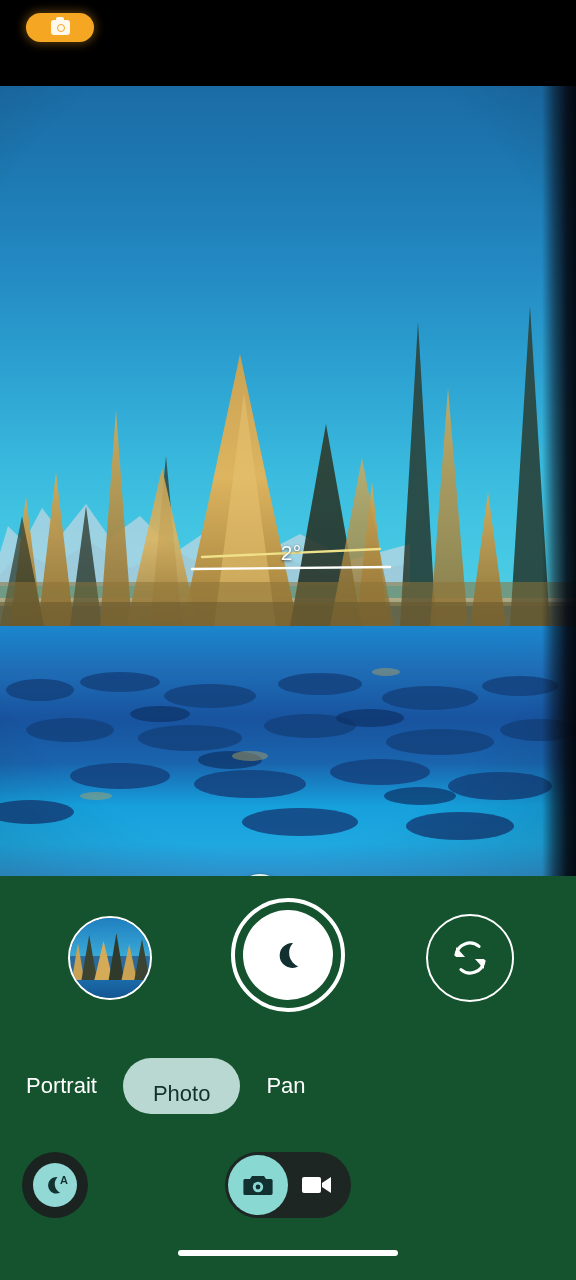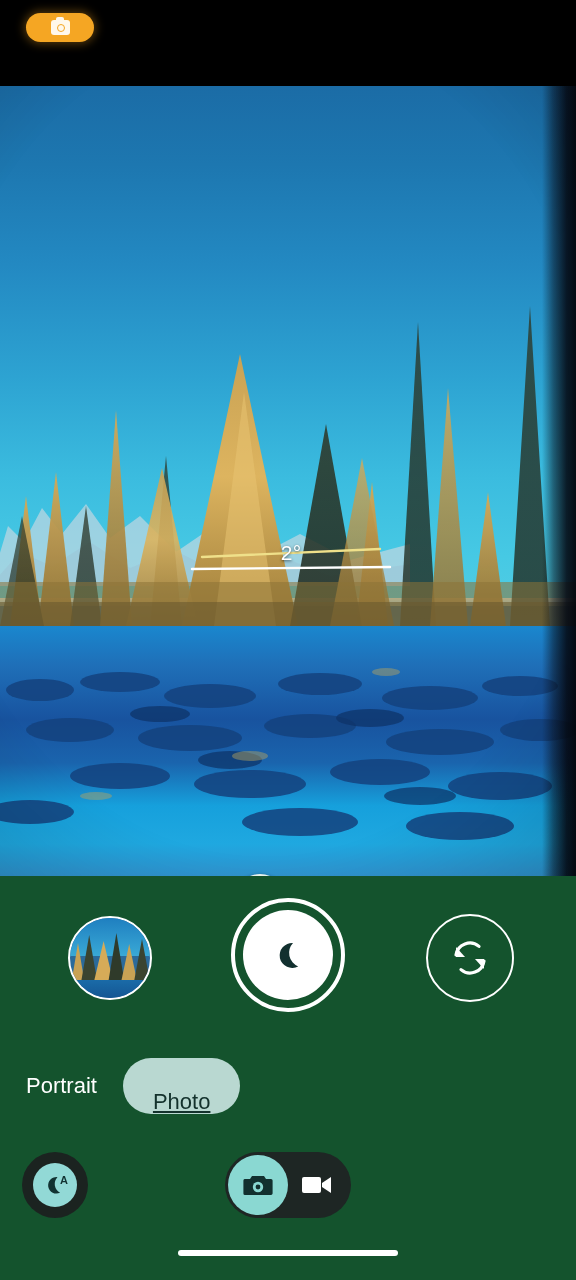--- a/index.html
+++ b/index.html
@@ -184,22 +184,21 @@
     font-size:22px;
     padding:0 26px;
     height:56px;
     line-height:56px;
     white-space:nowrap;
   }
   .mode.selected {
     background:#b9d8d1;
     color:#13312c;
     border-radius:28px;
-    padding:16px 30px;
-    text-decoration:underline;
+    padding:8px 30px;
   }
 
   
   .bottom-bar {
     position:absolute; left:0; top:262px;
     width:576px; height:92px;
   }
   .ns-toggle {
     position:absolute; left:22px; top:14px;
     width:66px; height:66px;
@@ -390,20 +389,21 @@
         <path d="M11 22a14 14 0 0 1 23-8.6" fill="none" stroke="#fff" stroke-width="3.2" stroke-linecap="round"></path>
         <path d="M39 28a14 14 0 0 1-23 8.6" fill="none" stroke="#fff" stroke-width="3.2" stroke-linecap="round"></path>
         <polygon points="11,14 11,24 20,24" fill="#fff"></polygon>
         <polygon points="39,36 39,26 30,26" fill="#fff"></polygon>
       </svg>
     </div>
 
     <div class="modes">
       <div class="mode">Portrait</div>
       <div class="mode selected">Photo</div>
+      <div class="mode">Pan</div>
     </div>
 
     <div class="bottom-bar">
       <div class="ns-toggle">
         <div class="ns-toggle-inner">
           <svg width="30" height="30" viewBox="0 0 30 30">
             <path d="M17.5 7.2a8.2 8.2 0 1 0 2.6 15.4A9.6 9.6 0 0 1 17.5 7.2z" fill="#123332"></path>
             <text x="20" y="13.5" font-family="Liberation Sans, sans-serif" font-size="11" font-weight="bold" fill="#123332">A</text>
           </svg>
         </div>

